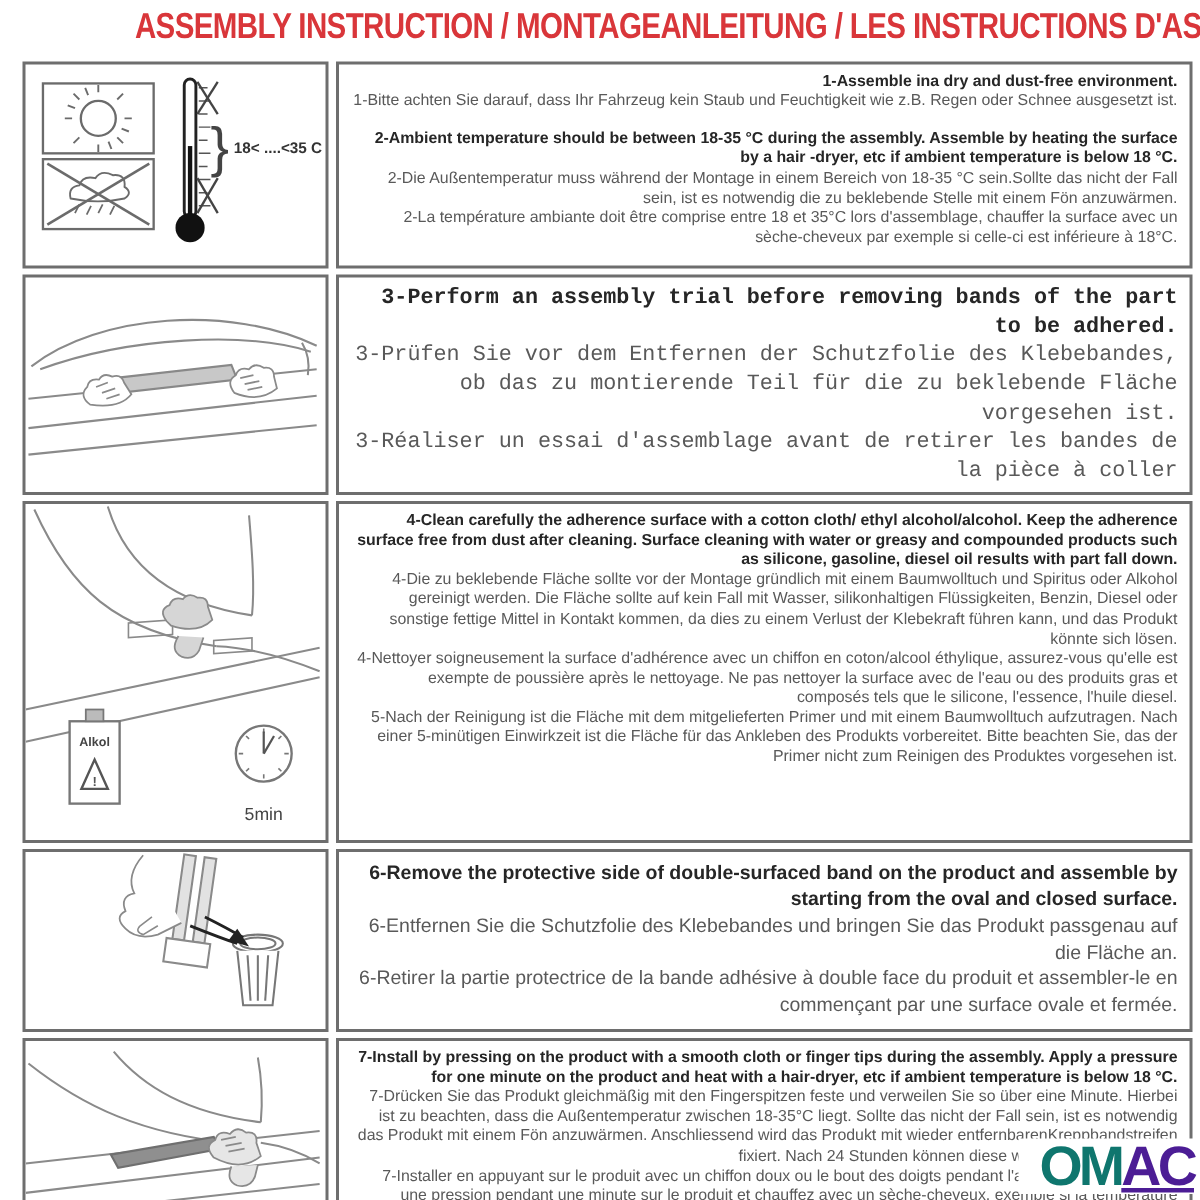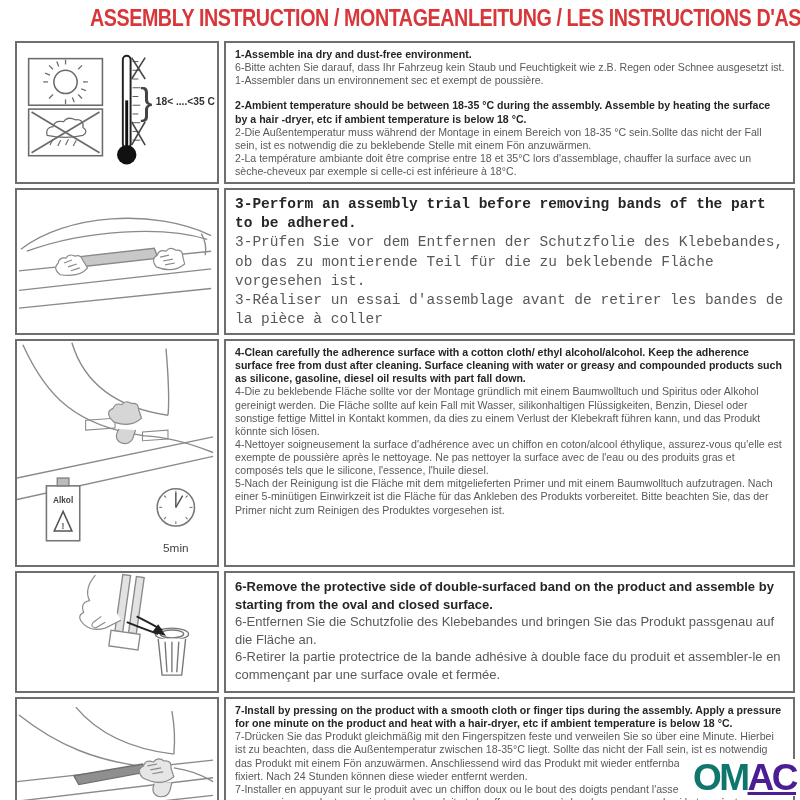--- a/index.html
+++ b/index.html
@@ -4,21 +4,21 @@
 <style>
   html,body{margin:0;padding:0;background:#fff;}
   body{width:800px;height:800px;overflow:hidden;font-family:"Liberation Sans",sans-serif;-webkit-font-smoothing:antialiased;}
   .page{position:relative;width:800px;height:800px;}
   h1.title{margin:4px 0 7px 0;text-align:center;color:#d9363a;font-weight:bold;font-size:24px;letter-spacing:-.5px;white-space:nowrap;}
   h1.title span{display:inline-block;transform:scaleX(.82);transform-origin:center;}
   .rows{position:absolute;left:15px;top:37px;width:780px;}
   .row{display:flex;gap:5px;margin-bottom:4px;}
   .icon-box{flex:0 0 204px;border:2px solid #6e6e6e;background:#fff;box-sizing:border-box;display:flex;align-items:center;justify-content:center;overflow:hidden;}
   .text-box{flex:1;border:2px solid #6e6e6e;background:#fff;box-sizing:border-box;padding:5px 8px 4px 9px;color:#595959;}
-  .text-box p{margin:0;font-size:10.6px;line-height:1.24;}
+  .text-box p{margin:0;font-size:10.6px;line-height:1.24;text-align:right;}
   .text-box p.b{color:#262626;font-weight:bold;}
   .text-box p.gap{margin-top:12px;}
   .row-2 .text-box{display:flex;flex-direction:column;justify-content:center;}
   .row-2 .text-box p{font-size:14.5px;line-height:1.32;font-family:Liberation Mono, monospace;}
   .row-4 .text-box p{font-size:13px;line-height:1.35;}
   .r1{min-height:138px;} .r2{min-height:117px;} .r3{min-height:228px;} .r4{min-height:121px;} .r5{min-height:120px;}
   svg{display:block;}
   svg text{font-family:"Liberation Sans",sans-serif;}
   .logo{position:absolute;right:2px;bottom:8px;background:#fff;padding:0 2px 0 14px;font-size:37px;font-weight:900;font-style:normal;letter-spacing:-2.5px;line-height:1;}
   .logo .lb{color:#0f766e;} .logo .lr{color:#4c1d95;text-decoration:underline;}
@@ -85,22 +85,21 @@
               <line x1="117" y1="78" x2="131" y2="102"></line>
                 <line x1="131" y1="78" x2="117" y2="102"></line>
             </g>
             <text x="126" y="70" font-size="38" fill="#444">}</text>
             <text x="142" y="61" font-size="10.5" font-weight="bold" fill="#333">18&lt; ....&lt;35 C</text>
           </g>
         </svg>
       </div>
       <div class="text-box">
         <p class="b">1-Assemble ina dry and dust-free environment.</p>
-        <p>6-Bitte achten Sie darauf, dass Ihr Fahrzeug kein Staub und Feuchtigkeit wie z.B. Regen oder Schnee ausgesetzt ist.</p>
-        <p>1-Assembler dans un environnement sec et exempt de poussière.</p>
+        <p>1-Bitte achten Sie darauf, dass Ihr Fahrzeug kein Staub und Feuchtigkeit wie z.B. Regen oder Schnee ausgesetzt ist.</p>
         <p class="b gap">2-Ambient temperature should be between 18-35 °C  during the assembly. Assemble by heating the surface by a hair -dryer, etc if ambient temperature is below 18 °C.</p>
         <p>2-Die Außentemperatur muss während der Montage in einem Bereich von 18-35 °C  sein.Sollte das nicht der Fall sein, ist es notwendig die zu beklebende Stelle mit einem Fön anzuwärmen.</p>
         <p>2-La température ambiante doit être comprise entre 18 et 35°C lors d'assemblage, chauffer la surface avec un sèche-cheveux par exemple si celle-ci est inférieure à 18°C.</p>
       </div>
     </div>
 
     <div class="row r2 row-2">
       <div class="icon-box">
         <svg width="200" height="113" viewBox="0 0 204 113">
           <g fill="none" stroke="#8a8a8a" stroke-width="1.4">

